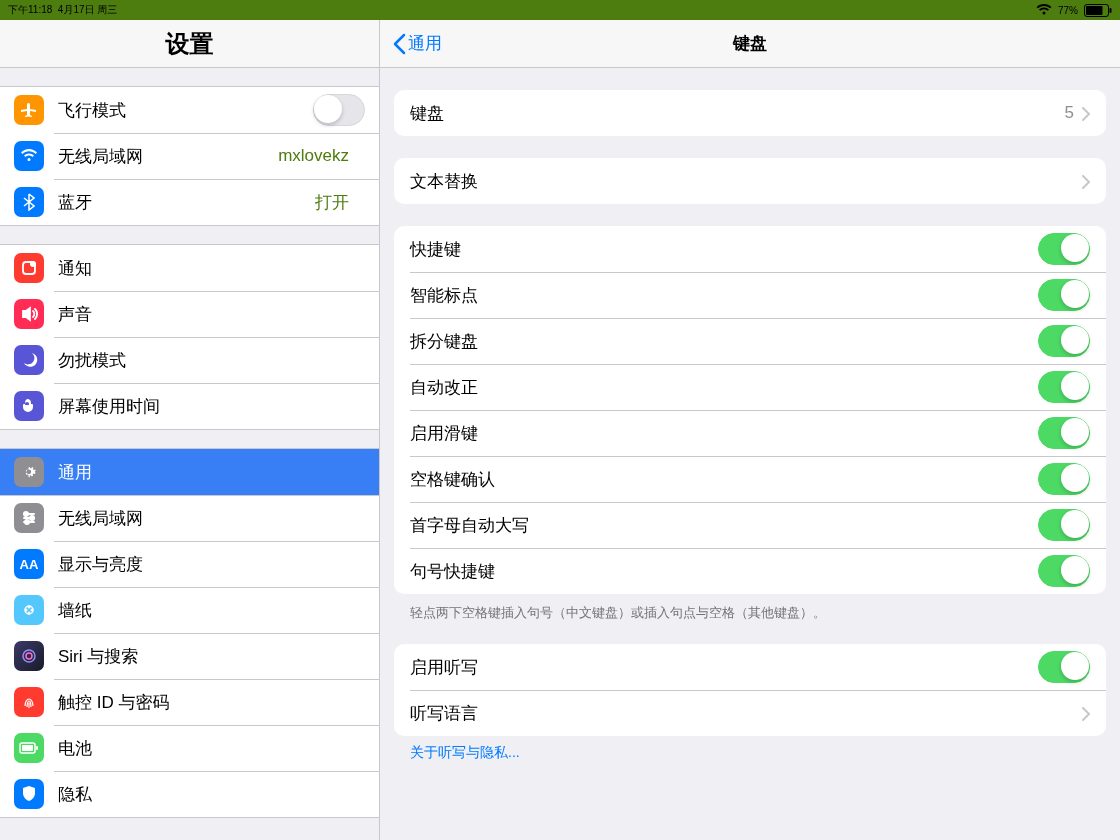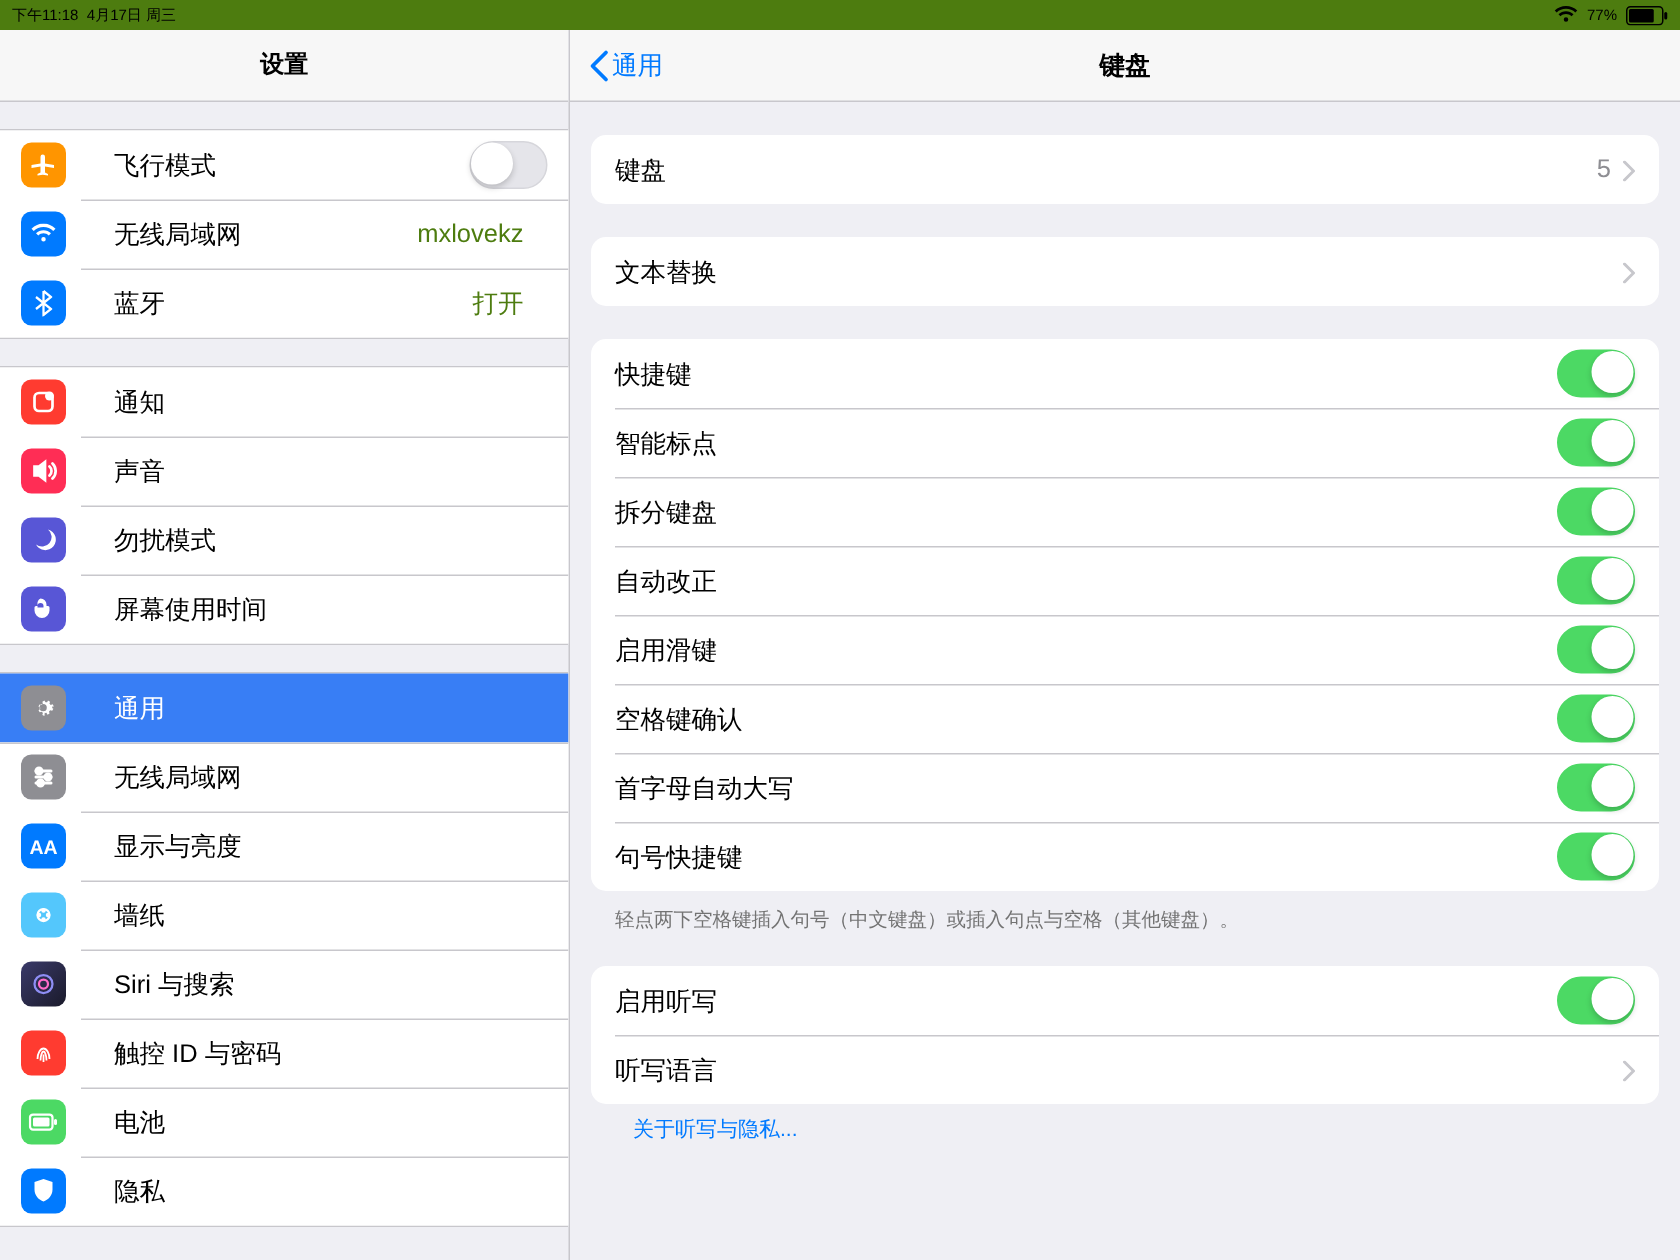--- a/index.html
+++ b/index.html
@@ -30,48 +30,48 @@
   width: 380px;
   border-right: 1px solid #c8c7cc;
   background: #efeff4;
   overflow-y: auto;
 }
 .sidebar-header {
   height: 48px;
   display: flex;
   align-items: center;
   justify-content: center;
-  font-size: 16px;
+  font-size: 24px;
   font-weight: 600;
   background: #f7f7f7;
   border-bottom: 1px solid #c8c7cc;
 }
 .group { margin-top: 18px; background: #fff; border-top: 1px solid #c8c7cc; border-bottom: 1px solid #c8c7cc; }
 .group:first-of-type { margin-top: 10px; }
 .row {
   display: flex;
   align-items: center;
   min-height: 46px;
   padding: 0 14px;
   position: relative;
   background: #fff;
-  gap: 32px;
 }
 .row + .row::before {
   content: "";
   position: absolute;
   left: 54px; right: 0; top: 0;
   height: 1px;
   background: #c8c7cc;
 }
 .row.selected { background: #387ef5; color: #fff; }
 .row.selected + .row::before { left: 0; }
 .row-icon {
   width: 30px; height: 30px;
   border-radius: 7px;
+  margin-right: 14px;
   display: flex;
   align-items: center;
   justify-content: center;
   flex-shrink: 0;
 }
 .row-label { flex: 1 1 auto; }
 .row-detail { color: #4d7c0f; margin-right: 16px; }
 .toggle {
   width: 52px; height: 32px;
   border-radius: 16px;
@@ -139,21 +139,21 @@
 .chevron {
   width: 8px; height: 14px;
   display: inline-block;
 }
 .footer-note {
   margin: 10px 30px 0;
   font-size: 13px;
   color: #737373;
 }
 .footer-link {
-  margin: 8px 42px 20px;
+  margin: 8px 30px 20px;
   font-size: 14px;
   color: #007aff;
 }
 </style>
 </head>
 <body>
 
 <div class="statusbar">
   <span class="left"><span>下午11:18</span>&nbsp;&nbsp;<span>4月17日 周三</span></span>
   <span class="right">

